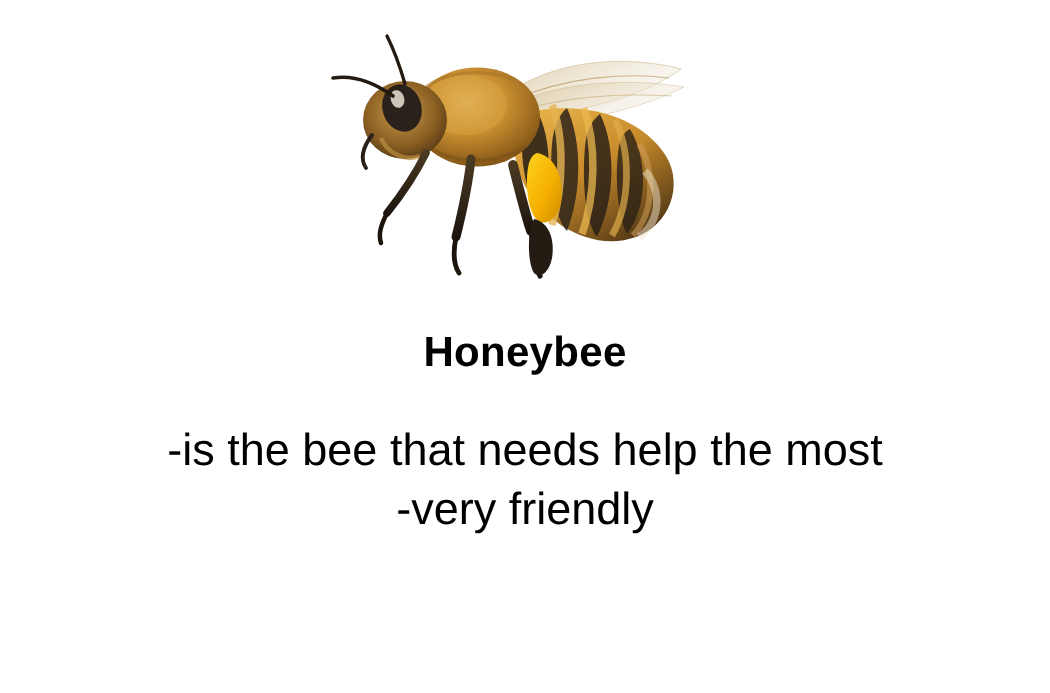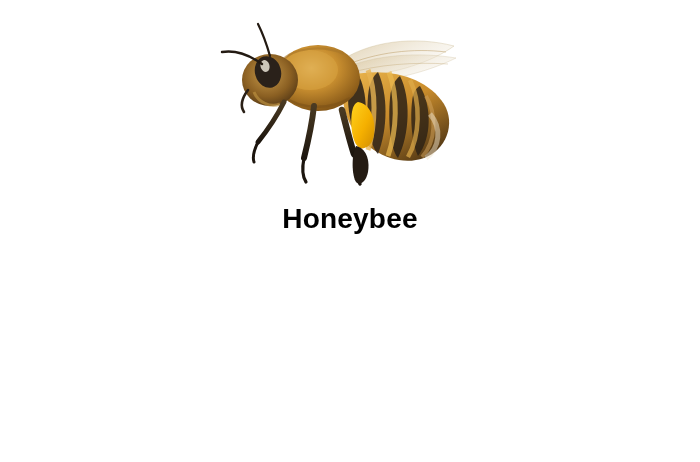--- a/index.html
+++ b/index.html
@@ -30,21 +30,21 @@
     top: 204px;
     width: 700px;
     text-align: center;
   }
   #species-title {
     font-size: 28px;
     font-weight: bold;
     color: #000000;
     letter-spacing: 0.2px;
     line-height: 1.1;
-    margin: 0;
+    margin: 16px;
   }
   #fact-list {
     margin: 0;
     padding: 0;
     list-style: none;
     margin-top: 30px;
   }
   #fact-list li {
     font-size: 30px;
     font-weight: normal;
@@ -146,16 +146,18 @@
       <g>
         <path d="M140 84 C152 86 158 100 156 116 C155 126 148 132 142 130 C134 126 132 106 134 94 C135 88 137 85 140 84 Z" fill="url(#pollenGrad)"></path>
         <path d="M138 128 C148 130 152 142 150 154 C148 164 142 168 138 164 C134 158 133 138 138 128 Z" fill="#241b13"></path>
       </g>
     </svg>
   </div>
 
   <div id="text-block">
     <div id="species-title">Honeybee</div>
     <ul id="fact-list">
+      <li>-is the bee that needs help the most</li>
+      <li>-very friendly</li>
     </ul>
   </div>
 
 </div>
 
 </body></html>

